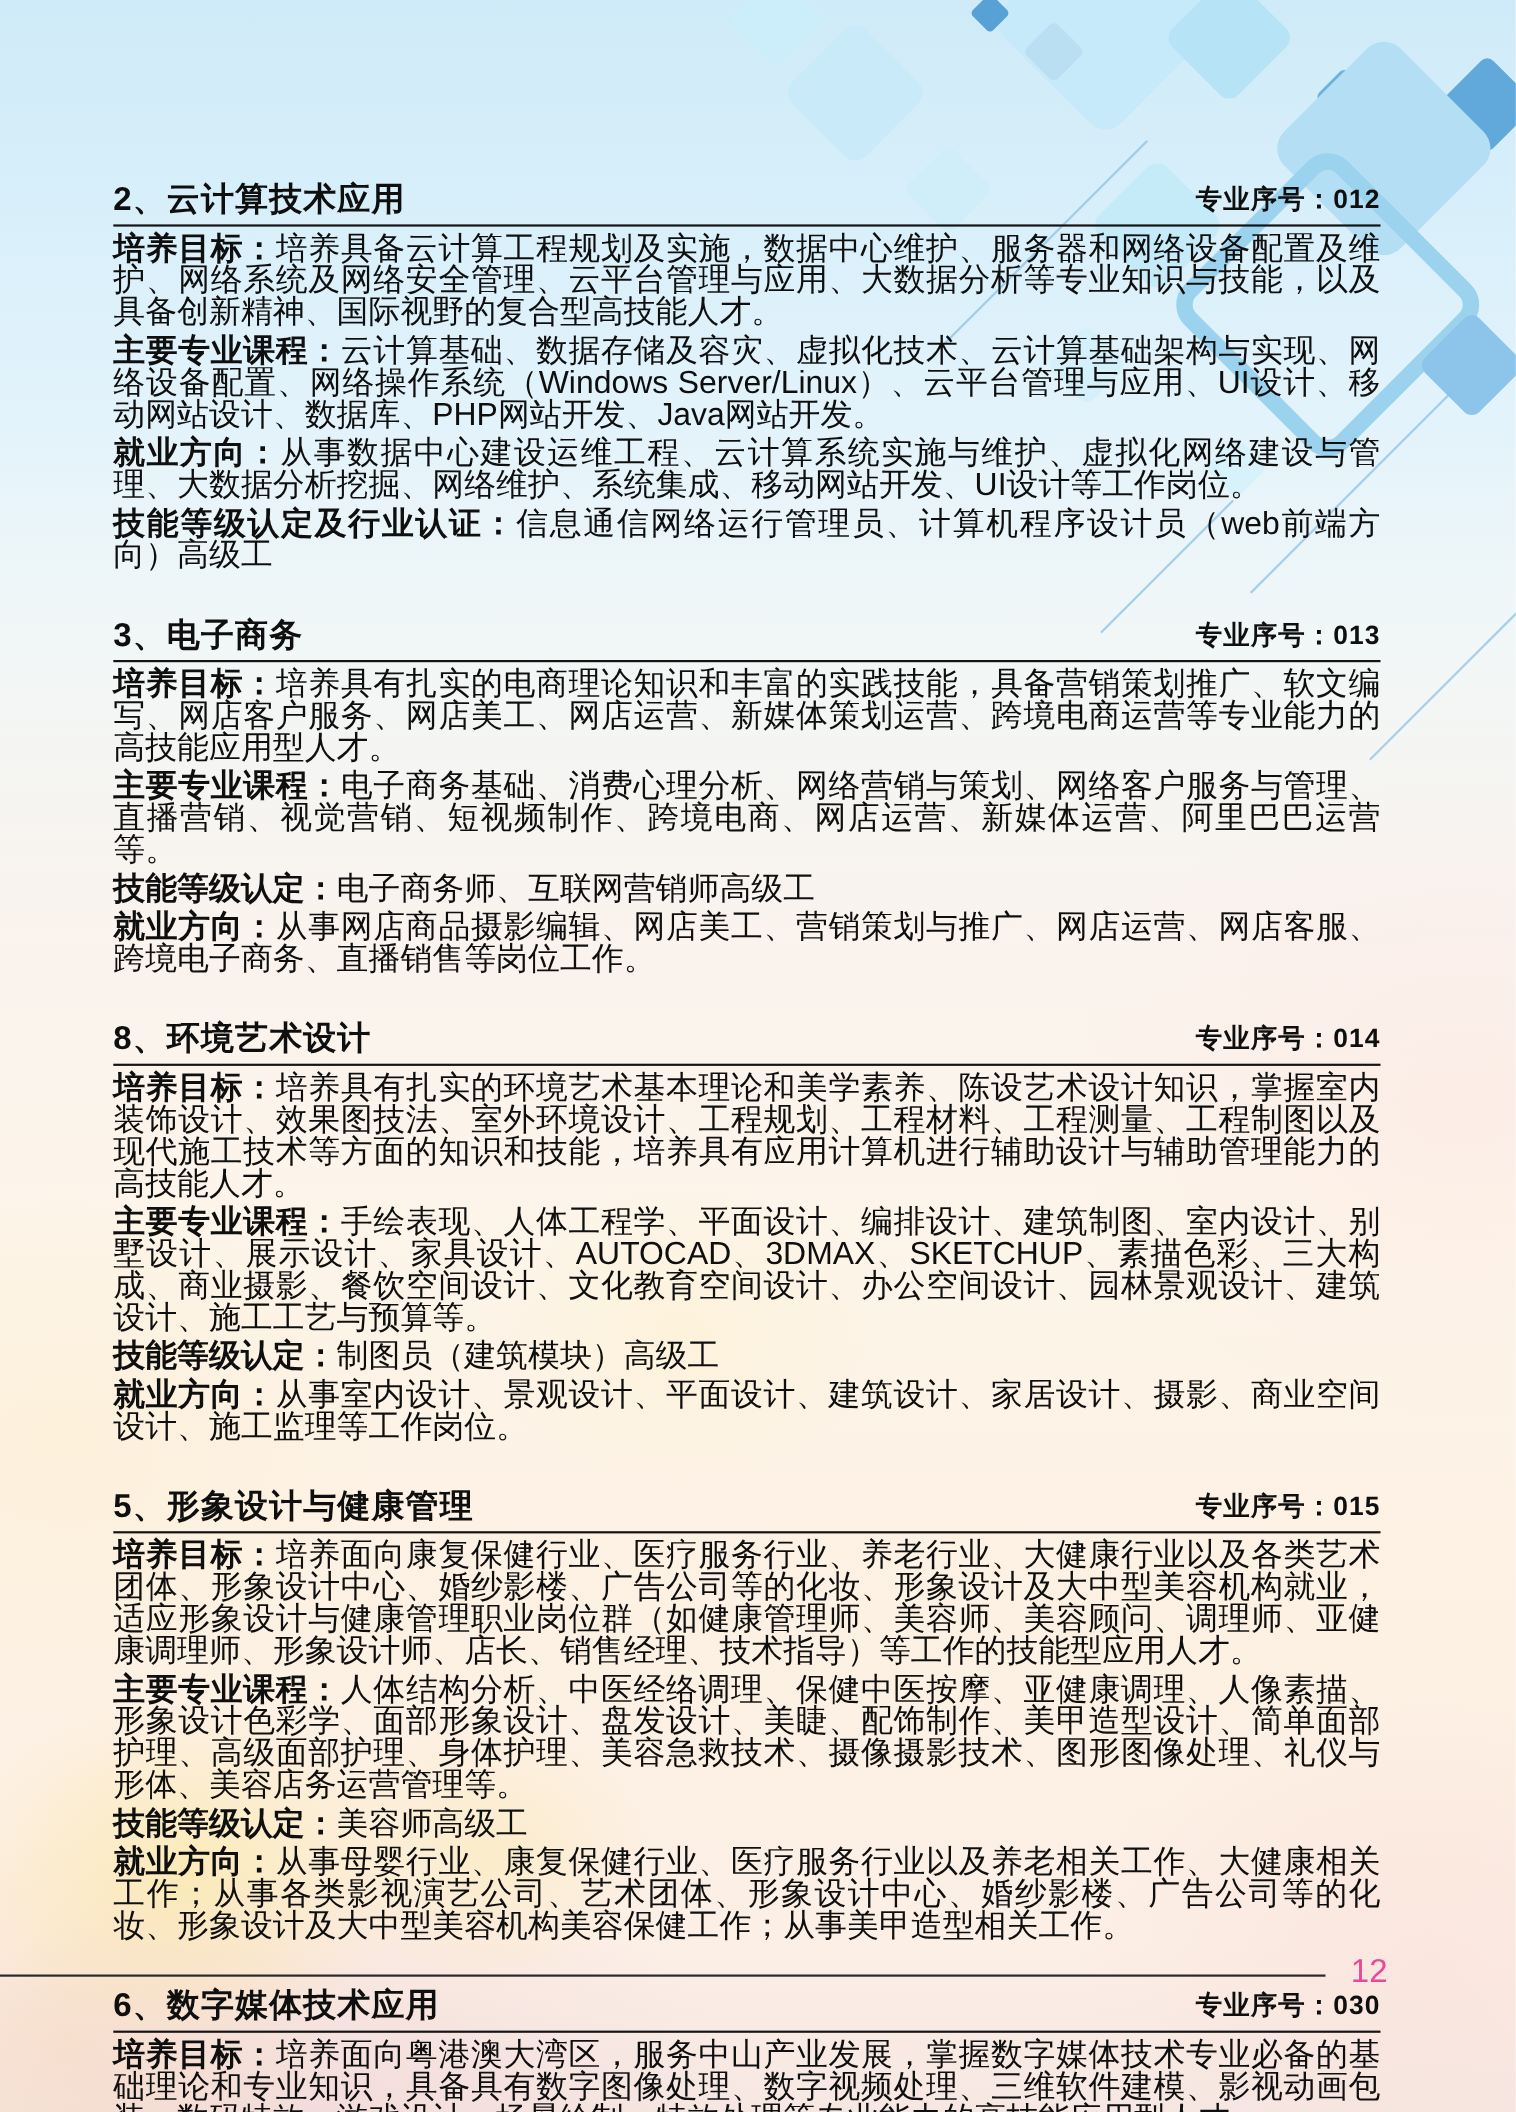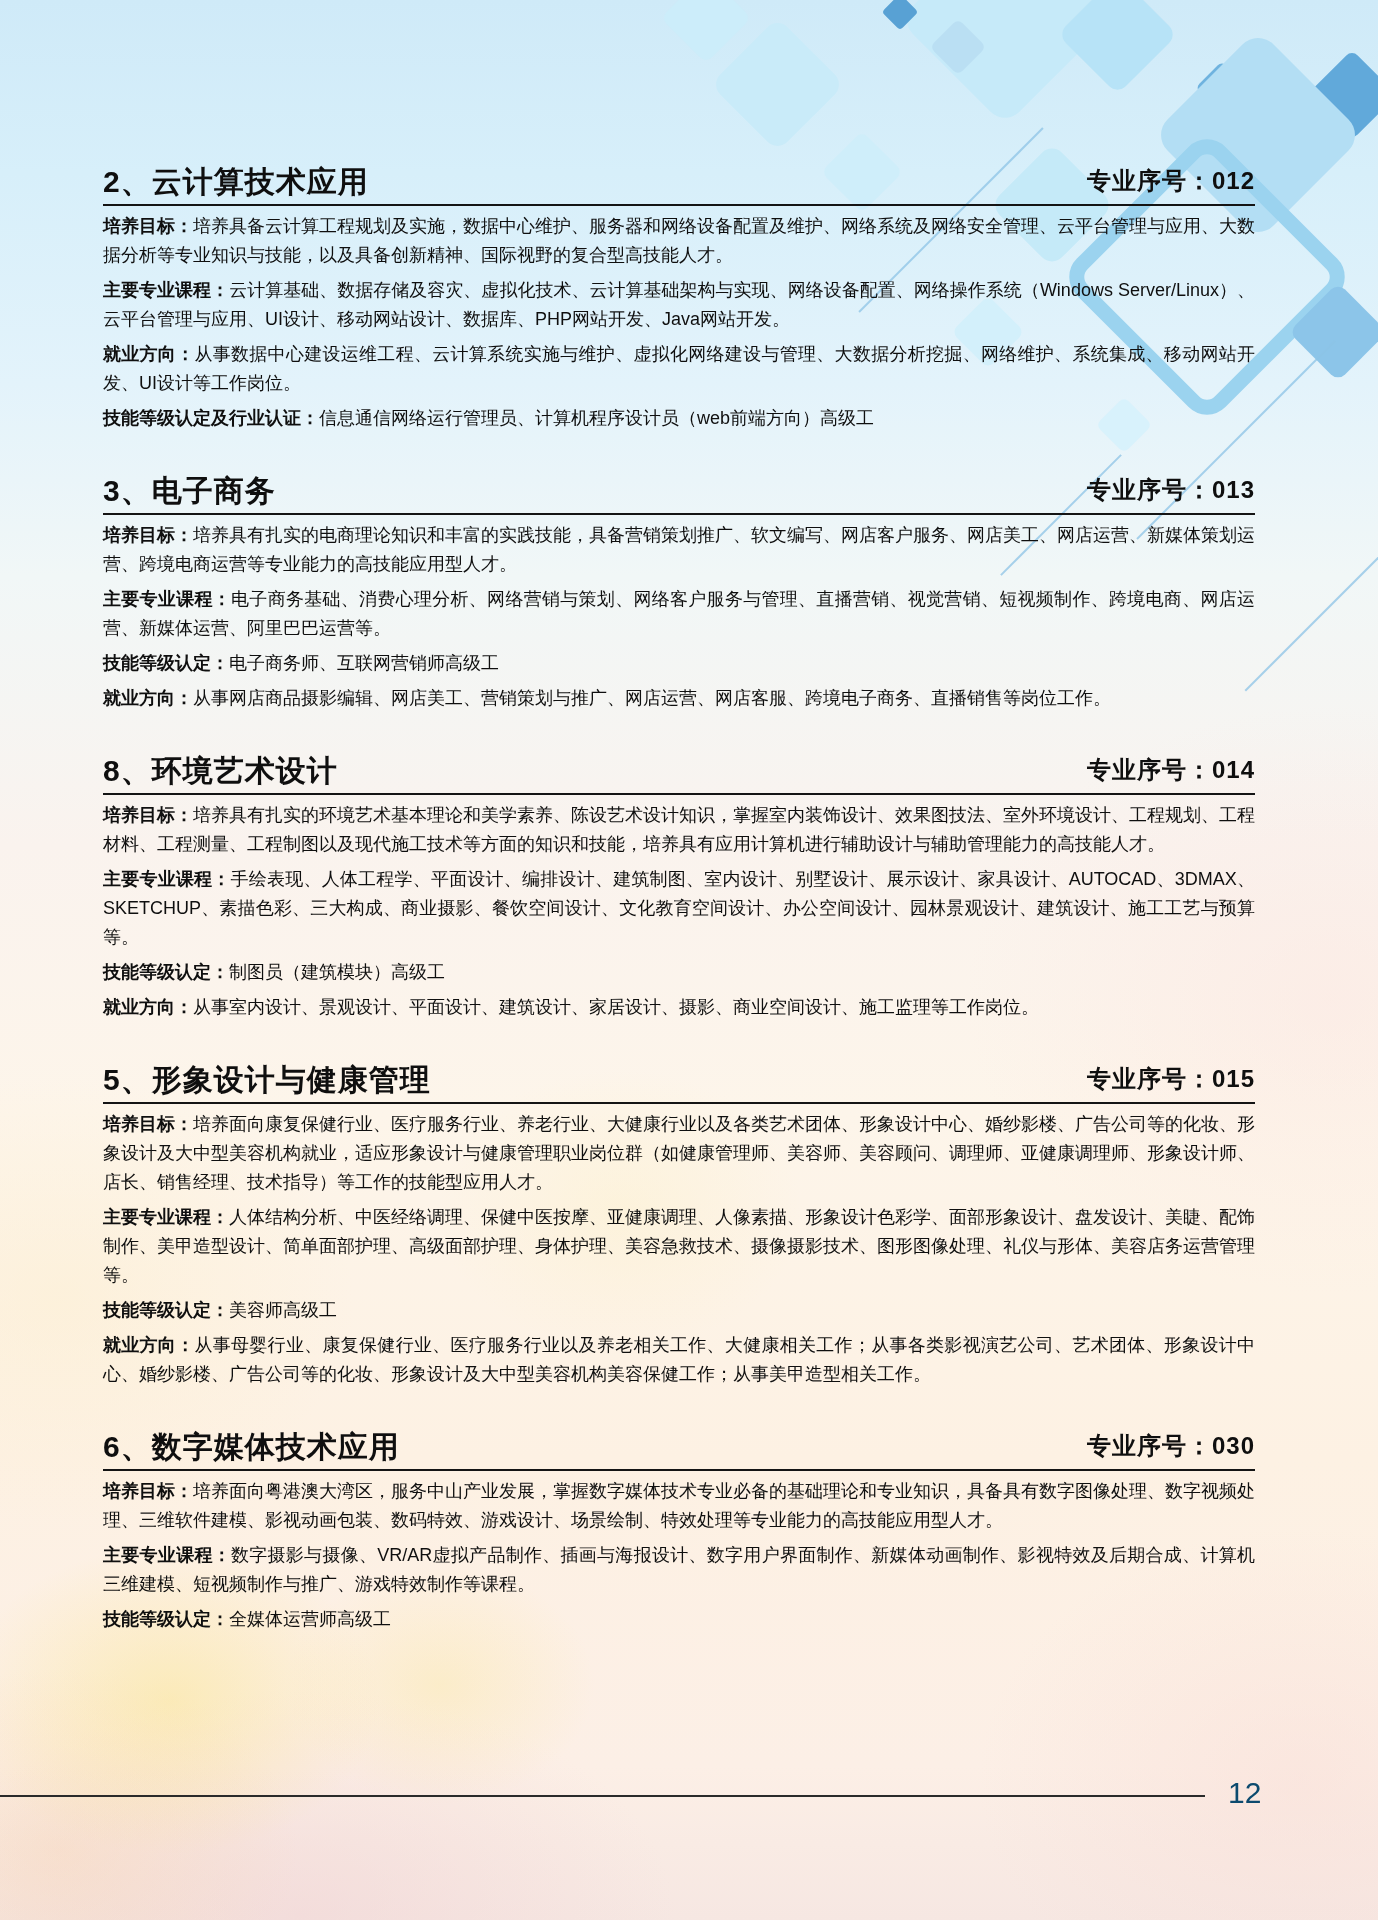--- a/index.html
+++ b/index.html
@@ -48,25 +48,25 @@
   
   .content{position:absolute;left:103px;top:164px;width:1152px;z-index:2;}
   .section{margin-top:40px;}
   .section:first-child{margin-top:0;}
   .head-row{
     display:flex;justify-content:space-between;align-items:flex-end;
     border-bottom:2px solid #141414;padding-bottom:4px;
   }
   .head-row h2{margin:0;font-size:30px;line-height:36px;font-weight:700;letter-spacing:1px;}
   .serial{font-size:24px;font-weight:700;padding-bottom:3px;letter-spacing:1px;}
-  .section p{margin:6px 0 0 0;font-size:18px;line-height:29px;text-align:justify;}
+  .section p{margin:6px 0 0 0;font-size:29px;line-height:29px;text-align:justify;}
   .section p .lbl{font-weight:700;}
   
   .footer-rule{position:absolute;left:0;top:1795px;width:1205px;border-top:2px solid #2a2a2a;z-index:2;}
-  .page-num{position:absolute;left:1228px;top:1776px;font-size:30px;color:#0c4a6e;z-index:2;}
+  .page-num{position:absolute;left:1228px;top:1776px;font-size:30px;color:#ec4899;z-index:2;}
 </style>
 </head>
 <body>
 
 <div class="bg"></div>
 
 <div class="dm d1"></div>
 <div class="dm d2"></div>
 <div class="dm d3"></div>
 <div class="dm d4"></div>

